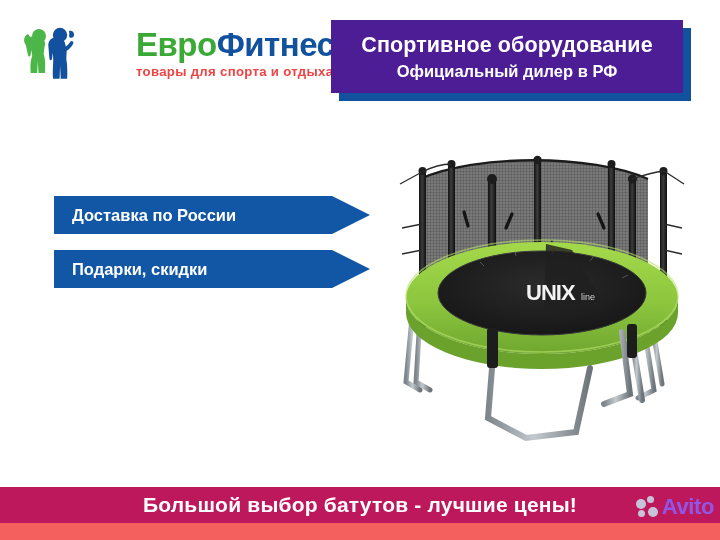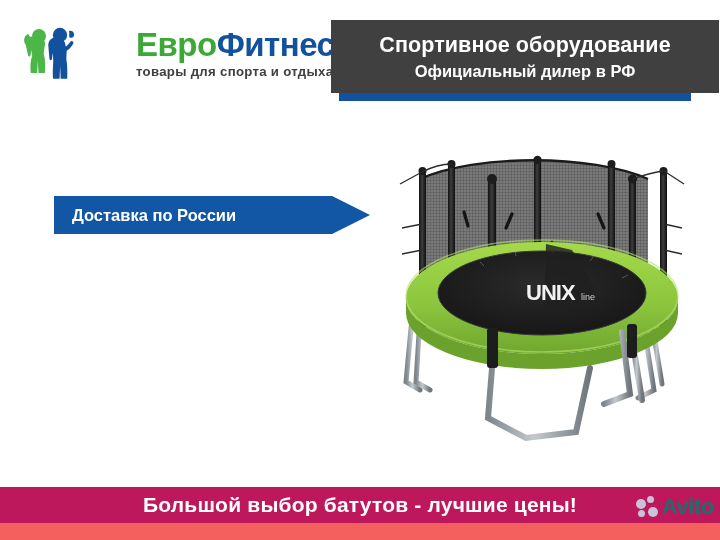--- a/index.html
+++ b/index.html
@@ -8,26 +8,26 @@
   #card{position:relative;width:720px;height:540px;background:#ffffff;overflow:hidden;}
 
   
   #logo-block{position:absolute;left:22px;top:18px;width:300px;height:70px;
               display:flex;align-items:center;gap:48px;}
   #logo-figures{position:relative;width:62px;height:58px;flex:0 0 62px;}
   #logo-text-wrap{margin-left:4px;}
   #logo-wordmark{font-size:33px;font-weight:bold;line-height:1.0;letter-spacing:-0.5px;white-space:nowrap;}
   .wm-green{color:#3aa935;}
   .wm-blue{color:#12519e;}
-  #logo-tagline{font-size:13.2px;font-weight:bold;color:#404040;letter-spacing:0.3px;
+  #logo-tagline{font-size:13.2px;font-weight:bold;color:#ef4444;letter-spacing:0.3px;
                 margin-top:3px;white-space:nowrap;}
 
   
   #header-banner-shadow{position:absolute;left:339px;top:28px;width:352px;height:73px;background:#12519e;}
-  #header-banner{position:absolute;left:331px;top:20px;width:388px;height:73px;background:#404040;
+  #header-banner{position:absolute;left:331px;top:20px;width:352px;height:73px;background:#4c1d95;
                  display:flex;flex-direction:column;align-items:center;justify-content:center;}
   #header-line1{color:#ffffff;font-size:21.5px;font-weight:bold;letter-spacing:0.1px;white-space:nowrap;}
   #header-line2{color:#ffffff;font-size:16.5px;font-weight:bold;margin-top:4px;white-space:nowrap;}
 
   
   #features{position:absolute;left:54px;top:196px;width:316px;}
   .feature{position:relative;height:38px;margin-bottom:16px;background:#1257a6;
            display:flex;align-items:center;
            clip-path:polygon(0 0, 88% 0, 100% 50%, 88% 100%, 0 100%);}
   .feature-label{color:#ffffff;font-size:16.5px;font-weight:bold;padding-left:18px;white-space:nowrap;}
@@ -39,21 +39,21 @@
   
   #bottom-banner{position:absolute;left:0;top:487px;width:720px;height:36px;background:#be185d;
                  display:flex;align-items:center;justify-content:center;}
   #bottom-text{color:#ffffff;font-size:21px;font-weight:bold;letter-spacing:0.2px;white-space:nowrap;}
   #bottom-strip{position:absolute;left:0;top:523px;width:720px;height:17px;background:#f4605e;}
 
   
   #avito{position:absolute;right:6px;top:493px;height:28px;display:flex;align-items:center;opacity:.92;}
   #avito-dots{position:relative;width:24px;height:22px;margin-right:2px;}
   .adot{position:absolute;border-radius:50%;background:#c8d3e4;}
-  #avito-word{color:#0f766e;font-size:22px;font-weight:bold;letter-spacing:-0.4px;}
+  #avito-word{color:#8b5cf6;font-size:22px;font-weight:bold;letter-spacing:-0.4px;}
 </style>
 </head>
 <body>
 
 <div id="card">
 
   <div id="logo-block">
     <div id="logo-figures">
       <svg viewBox="0 0 62 58" width="62" height="58" aria-hidden="true">
 
@@ -78,20 +78,23 @@
 
   <div id="header-banner-shadow"></div>
   <div id="header-banner">
     <div id="header-line1">Спортивное оборудование</div>
     <div id="header-line2">Официальный дилер в РФ</div>
   </div>
 
   <div id="features">
     <div class="feature">
       <span class="feature-label">Доставка по России</span>
+    </div>
+    <div class="feature">
+      <span class="feature-label">Подарки, скидки</span>
     </div>
   </div>
 
   <div id="product">
     <svg viewBox="0 0 330 330" aria-hidden="true">
       <defs>
         <pattern id="mesh" width="3" height="3" patternUnits="userSpaceOnUse">
           <rect width="3" height="3" fill="#6e6e6e"></rect>
           <path d="M0 0 H3 M0 0 V3" stroke="#3a3a3a" stroke-width="0.7"></path>
         </pattern>

